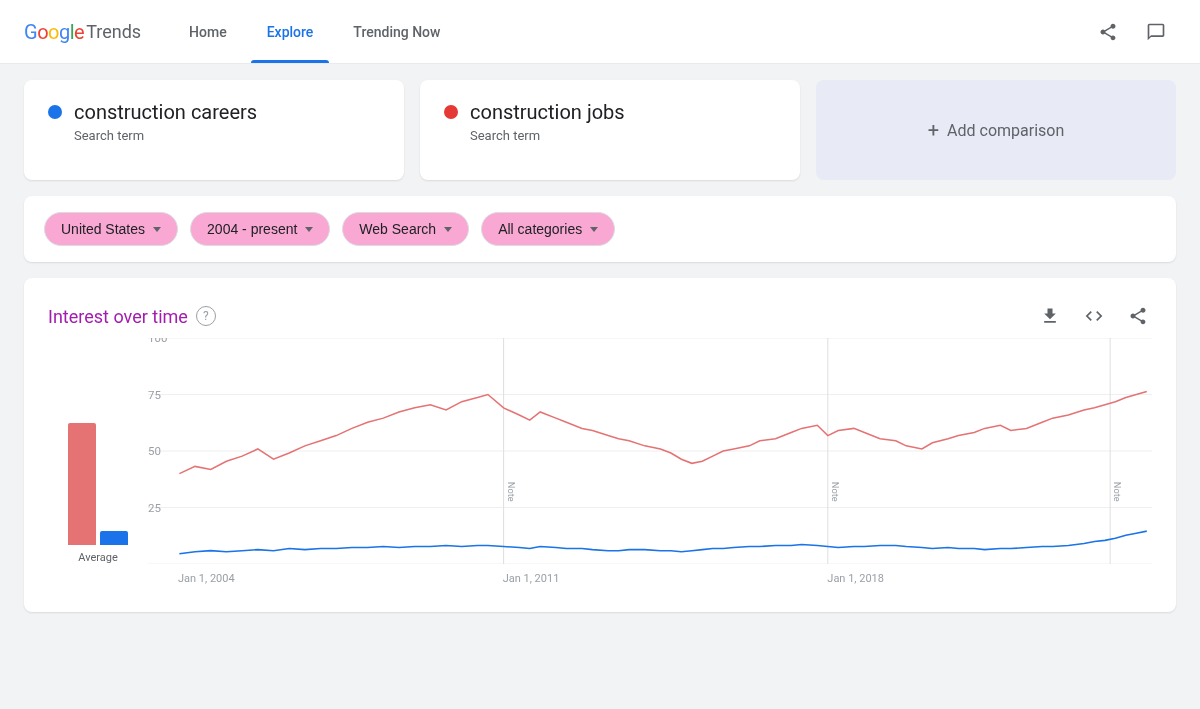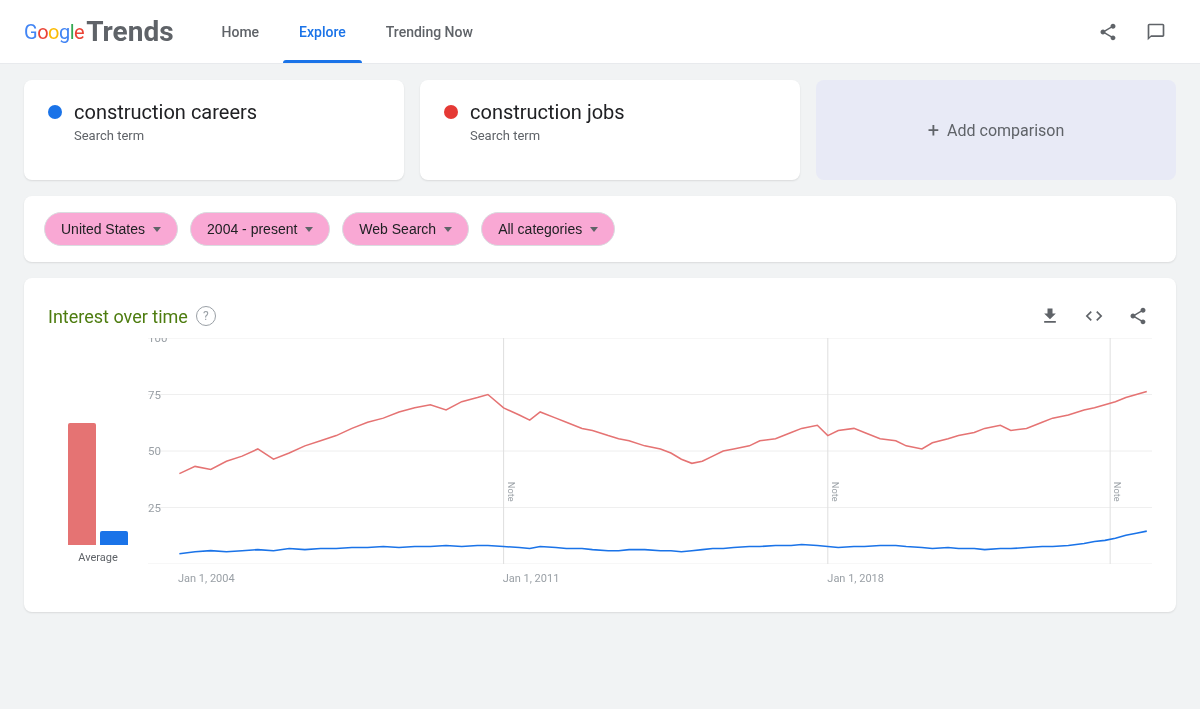--- a/index.html
+++ b/index.html
@@ -27,24 +27,24 @@
       font-weight: 400;
       letter-spacing: -0.5px;
     }
     .logo-google .g1 { color: #4285f4; }
     .logo-google .g2 { color: #ea4335; }
     .logo-google .g3 { color: #fbbc05; }
     .logo-google .g4 { color: #4285f4; }
     .logo-google .g5 { color: #34a853; }
     .logo-google .g6 { color: #ea4335; }
     .logo-trends {
-      font-size: 28px;
+      font-size: 18px;
       color: #5f6368;
       margin-left: 2px;
-      font-weight: 700;
+      font-weight: 400;
     }
     .nav {
       display: flex;
       align-items: center;
       height: 100%;
       gap: 8px;
     }
     .nav-item {
       padding: 0 16px;
       height: 100%;
@@ -192,21 +192,21 @@
       margin-bottom: 8px;
     }
     .chart-title-row {
       display: flex;
       align-items: center;
       gap: 8px;
     }
     .chart-title {
       font-size: 18px;
       font-weight: 400;
-      color: #4d7c0f;
+      color: #a21caf;
     }
     .help-icon {
       width: 20px;
       height: 20px;
       border-radius: 50%;
       border: 1.5px solid #9aa0a6;
       display: flex;
       align-items: center;
       justify-content: center;
       font-size: 12px;

